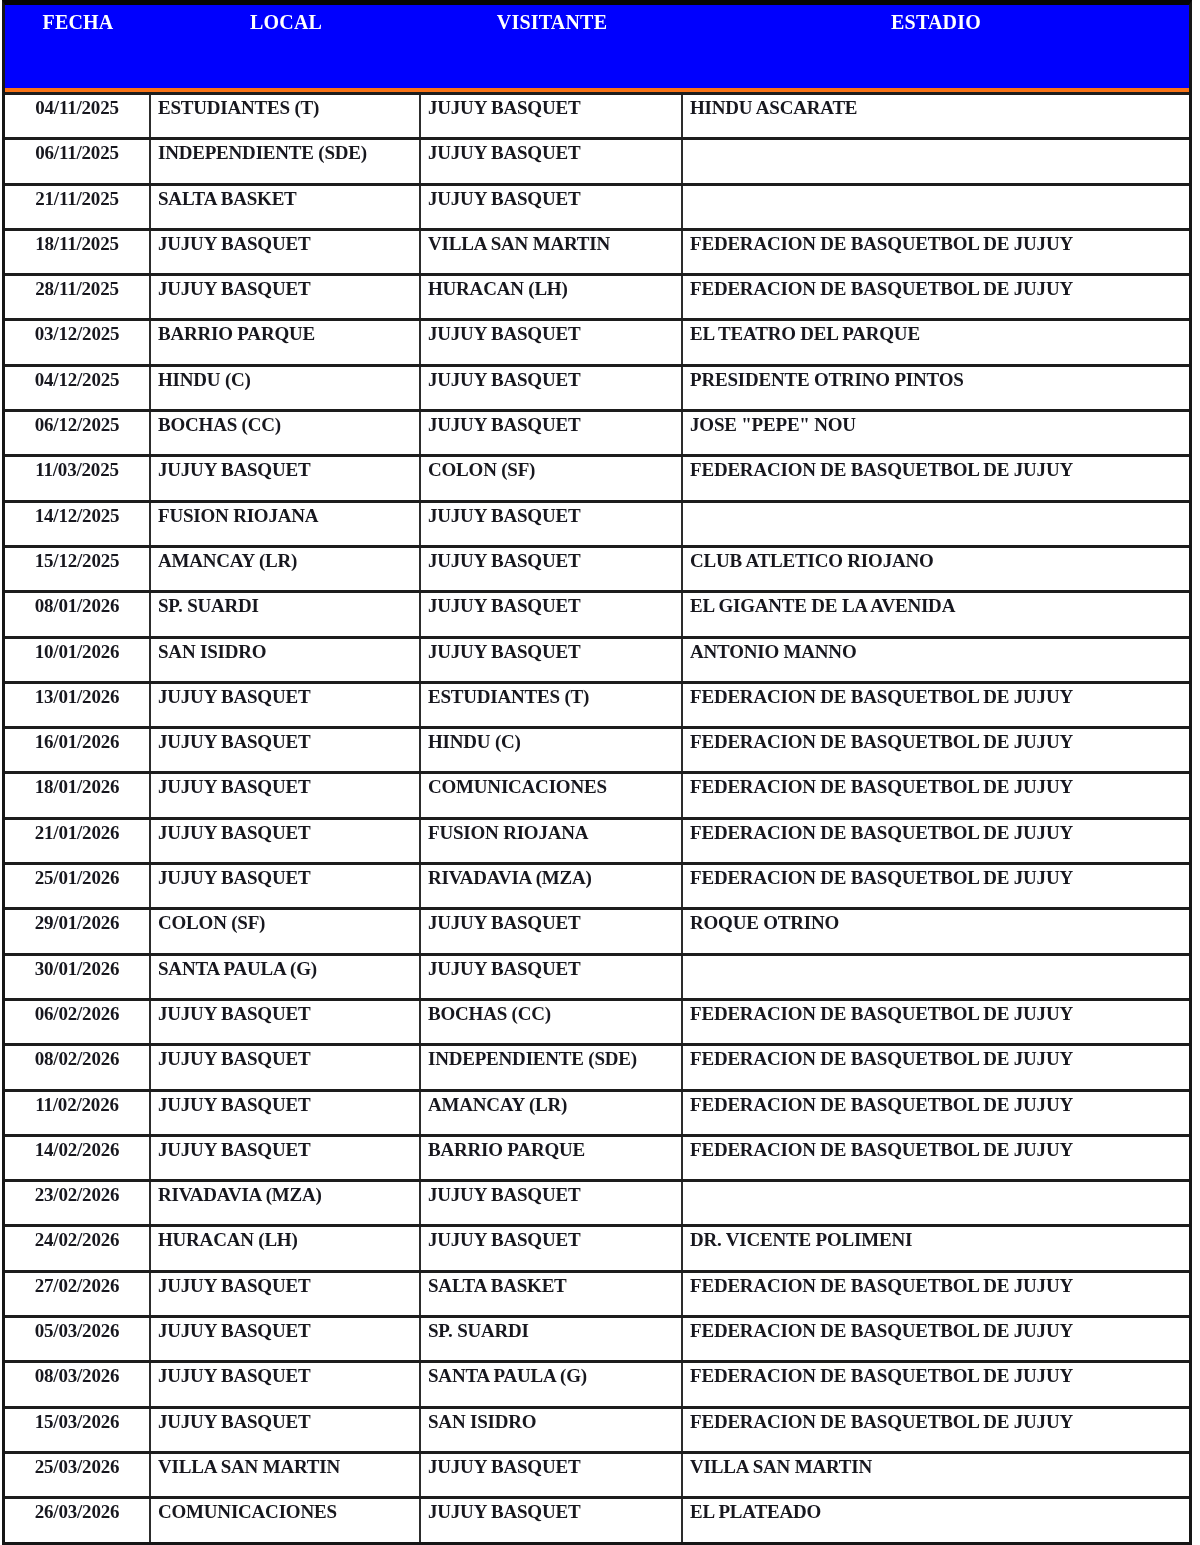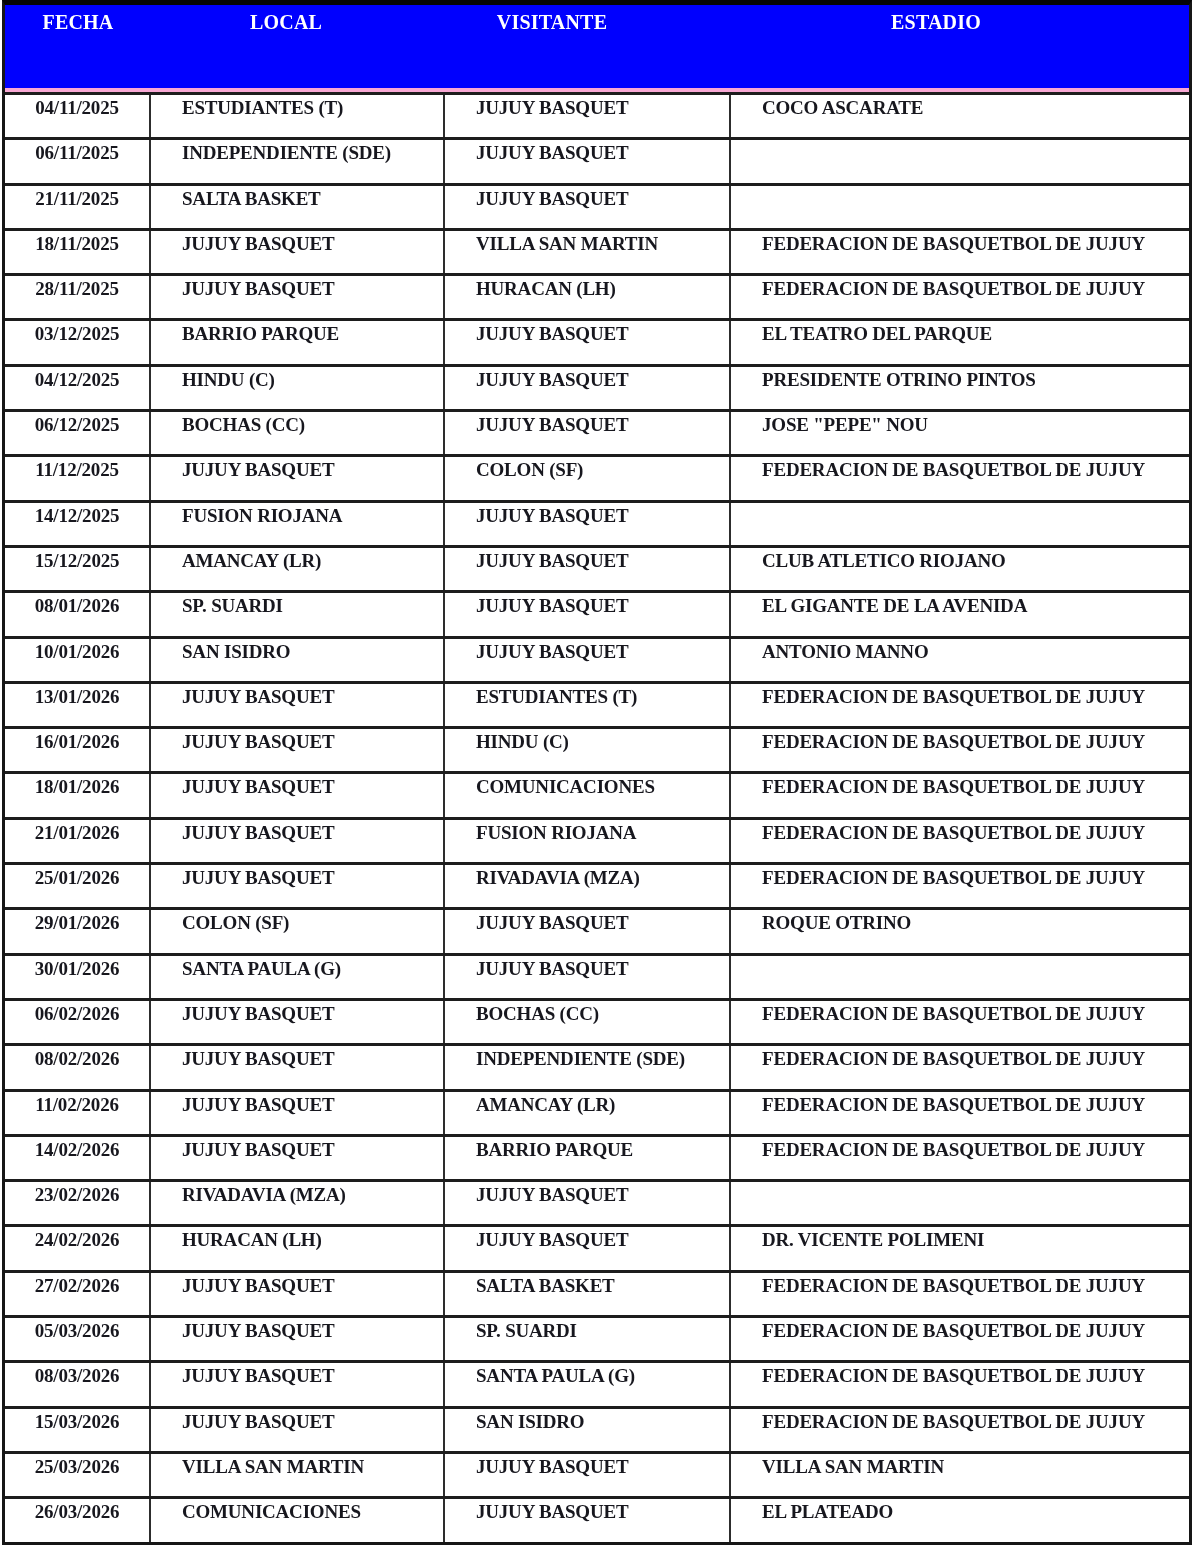--- a/index.html
+++ b/index.html
@@ -17,21 +17,21 @@
   .table-wrap {
     position: absolute;
     top: 0;
     left: 2px;
     width: 1190px;
     box-sizing: border-box;
     border-left: 3px solid #161616;
     border-right: 3px solid #161616;
     border-bottom: 3px solid #161616;
     border-top: 5px solid #050505;
-    background: #f9a8d4;
+    background: #f97316;
   }
   .header-row {
     display: grid;
     grid-template-columns: 146px 270px 262px 1fr;
     background: #0000fe;
     height: 83px;
     margin-bottom: 4px;
   }
   .header-cell {
     color: #ffffff;
@@ -42,21 +42,20 @@
     letter-spacing: 0.2px;
     overflow: hidden;
   }
   .tbody .row {
     display: grid;
     grid-template-columns: 146px 270px 262px 1fr;
     height: 45.3px;
     box-sizing: border-box;
     border-top: 3px solid #1d1d1d;
     background: #ffffff;
-    gap: 24px;
   }
   .cell {
     box-sizing: border-box;
     font-weight: 700;
     font-size: 19px;
     color: #17171e;
     letter-spacing: -0.2px;
     padding: 2px 5px 0 7px;
     white-space: nowrap;
     overflow: hidden;
@@ -79,21 +78,21 @@
     <div class="header-cell">FECHA</div>
     <div class="header-cell">LOCAL</div>
     <div class="header-cell">VISITANTE</div>
     <div class="header-cell">ESTADIO</div>
   </div>
   <div class="tbody">
       <div class="row">
         <div class="cell fecha">04/11/2025</div>
         <div class="cell local">ESTUDIANTES (T)</div>
         <div class="cell visitante">JUJUY BASQUET</div>
-        <div class="cell estadio">COCO ASCARATE</div>
+        <div class="cell estadio">HINDU ASCARATE</div>
       </div>
       <div class="row">
         <div class="cell fecha">06/11/2025</div>
         <div class="cell local">INDEPENDIENTE (SDE)</div>
         <div class="cell visitante">JUJUY BASQUET</div>
       </div>
       <div class="row">
         <div class="cell fecha">21/11/2025</div>
         <div class="cell local">SALTA BASKET</div>
         <div class="cell visitante">JUJUY BASQUET</div>
@@ -122,21 +121,21 @@
         <div class="cell visitante">JUJUY BASQUET</div>
         <div class="cell estadio">PRESIDENTE OTRINO PINTOS</div>
       </div>
       <div class="row">
         <div class="cell fecha">06/12/2025</div>
         <div class="cell local">BOCHAS (CC)</div>
         <div class="cell visitante">JUJUY BASQUET</div>
         <div class="cell estadio">JOSE "PEPE" NOU</div>
       </div>
       <div class="row">
-        <div class="cell fecha">11/12/2025</div>
+        <div class="cell fecha">11/03/2025</div>
         <div class="cell local">JUJUY BASQUET</div>
         <div class="cell visitante">COLON (SF)</div>
         <div class="cell estadio">FEDERACION DE BASQUETBOL DE JUJUY</div>
       </div>
       <div class="row">
         <div class="cell fecha">14/12/2025</div>
         <div class="cell local">FUSION RIOJANA</div>
         <div class="cell visitante">JUJUY BASQUET</div>
       </div>
       <div class="row">

